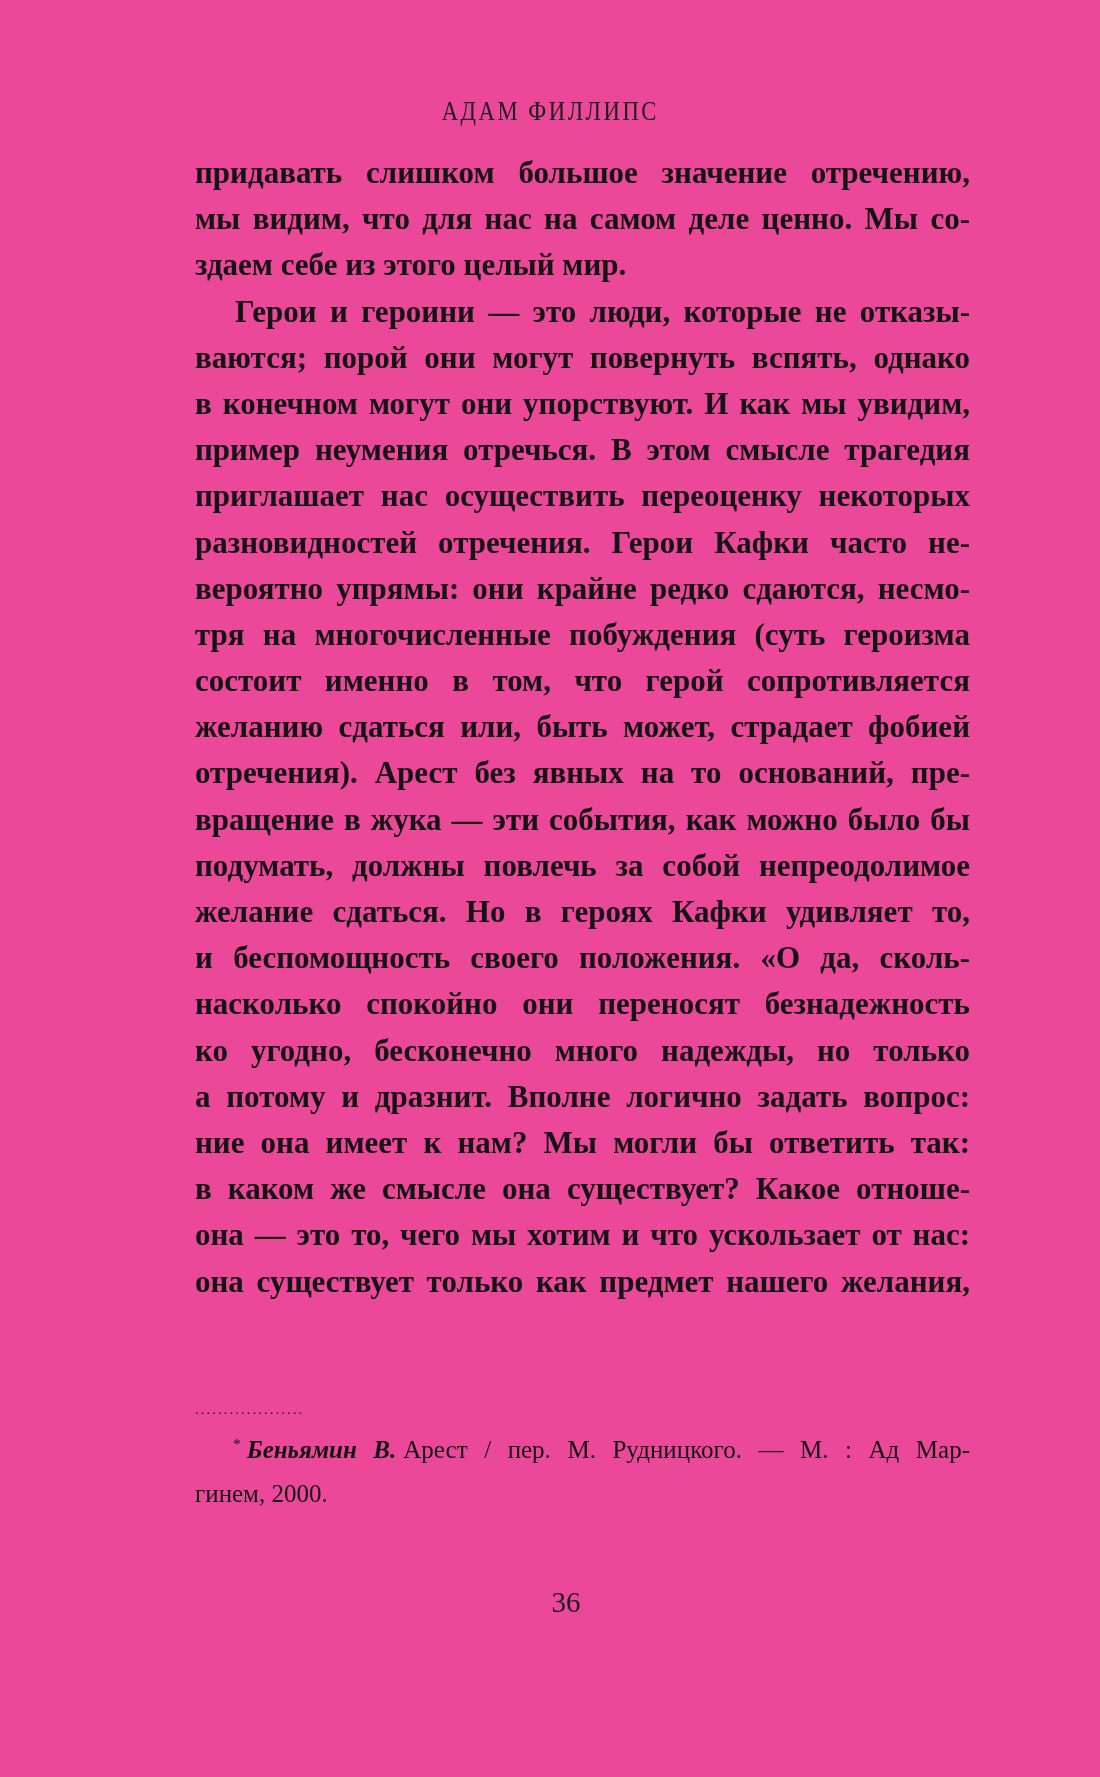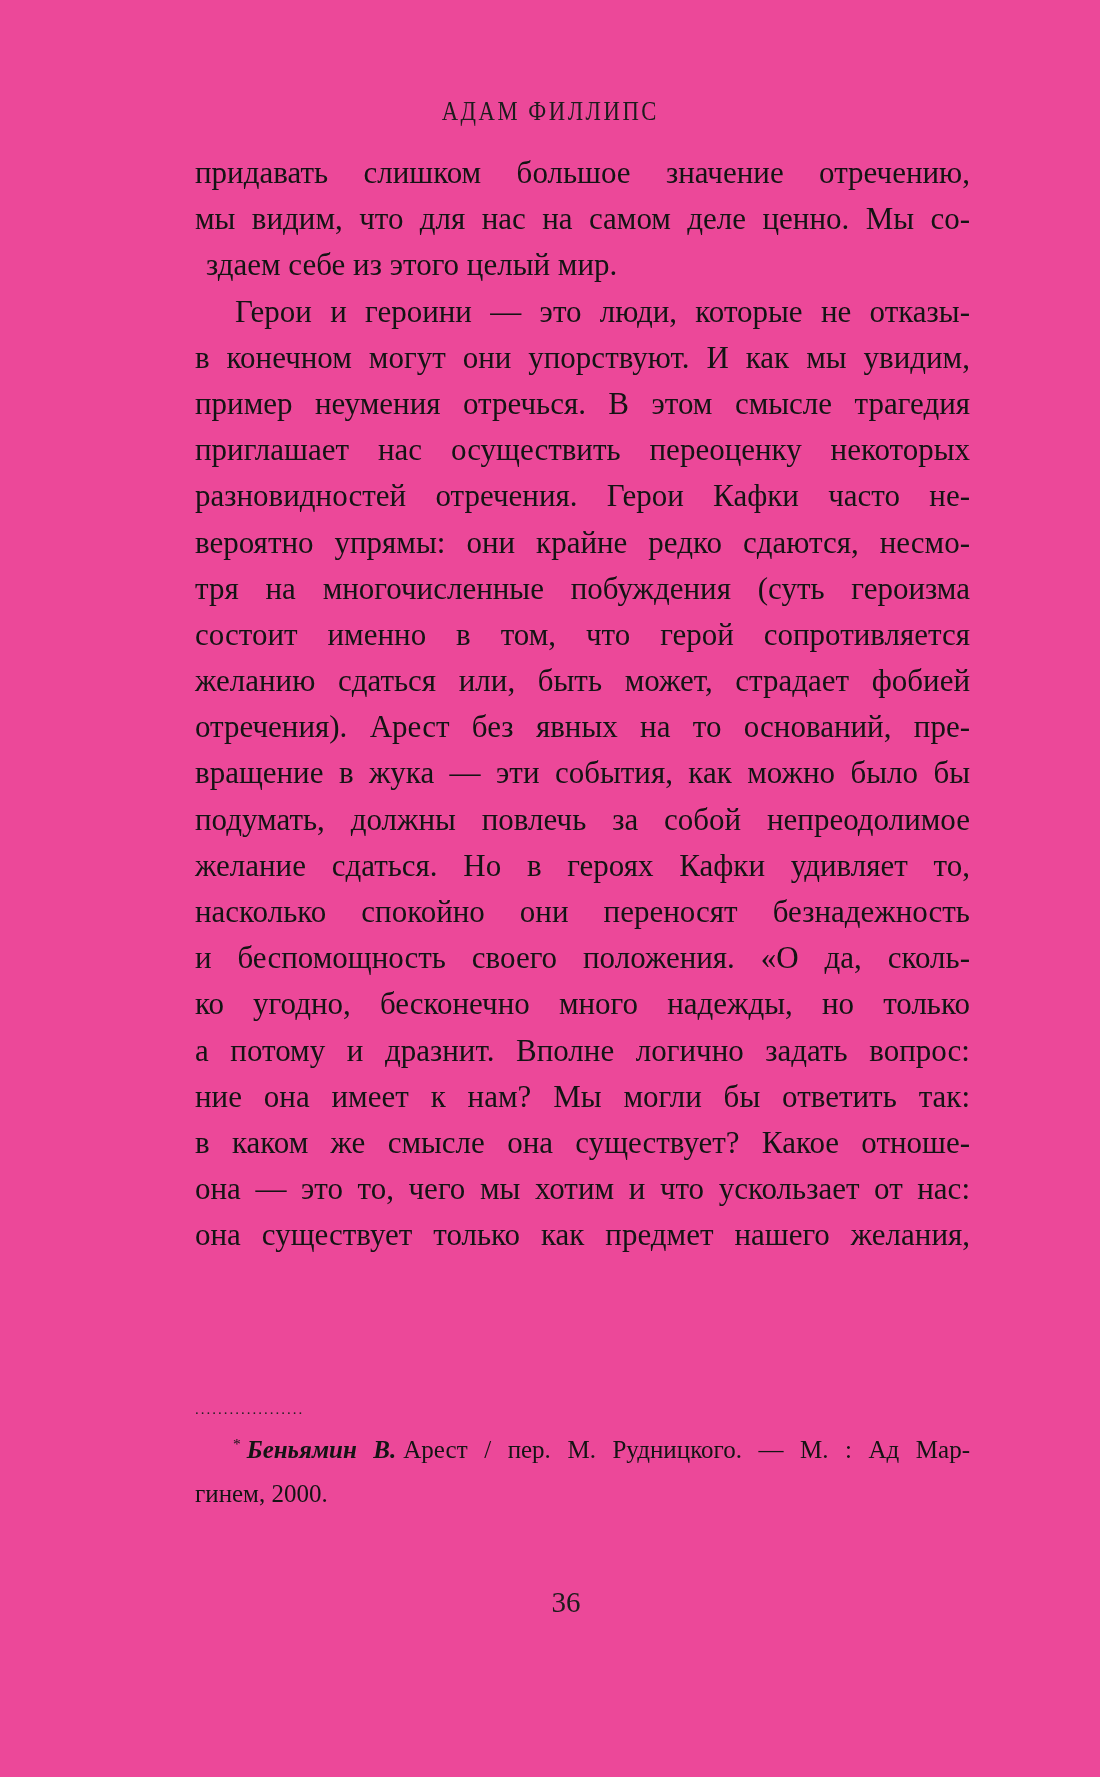--- a/index.html
+++ b/index.html
@@ -38,24 +38,24 @@
     left: 195px;
     width: 775px;
     font-size: 31px;
   }
   .line {
     height: 46.2px;
     line-height: 46.2px;
     white-space: nowrap;
     text-align: justify;
     text-align-last: justify;
+    font-weight: bold;
   }
   .line.no-just {
     text-align-last: left;
-    margin-left: 11px;
   }
   .line.indent {
     padding-left: 40px;
   }
   sup.fnref {
     font-size: 0.62em;
     vertical-align: super;
     line-height: 0;
   }
   .footnote {
@@ -104,34 +104,35 @@
 
   <div class="running-head">
     <span class="rh-inner">АДАМ ФИЛЛИПС</span>
   </div>
 
   <div class="body-text">
       <div class="line">придавать слишком большое значение отречению,</div>
       <div class="line">мы видим, что для нас на самом деле ценно. Мы со-</div>
       <div class="line no-just">здаем себе из этого целый мир.</div>
       <div class="line indent">Герои и героини — это люди, которые не отказы-</div>
+      <div class="line">ваются; порой они могут повернуть вспять, однако</div>
       <div class="line">в конечном могут они упорствуют. И как мы увидим,</div>
       <div class="line">пример неумения отречься. В этом смысле трагедия</div>
       <div class="line">приглашает нас осуществить переоценку некоторых</div>
       <div class="line">разновидностей отречения. Герои Кафки часто не-</div>
       <div class="line">вероятно упрямы: они крайне редко сдаются, несмо-</div>
       <div class="line">тря на многочисленные побуждения (суть героизма</div>
       <div class="line">состоит именно в том, что герой сопротивляется</div>
       <div class="line">желанию сдаться или, быть может, страдает фобией</div>
       <div class="line">отречения). Арест без явных на то оснований, пре-</div>
       <div class="line">вращение в жука — эти события, как можно было бы</div>
       <div class="line">подумать, должны повлечь за собой непреодолимое</div>
       <div class="line">желание сдаться. Но в героях Кафки удивляет то,</div>
+      <div class="line">и беспомощность своего положения. «О да, сколь-</div>
       <div class="line">насколько спокойно они переносят безнадежность</div>
-      <div class="line">и беспомощность своего положения. «О да, сколь-</div>
       <div class="line">ко угодно, бесконечно много надежды, но только</div>
       <div class="line">а потому и дразнит. Вполне логично задать вопрос:</div>
       <div class="line">ние она имеет к нам? Мы могли бы ответить так:</div>
       <div class="line">в каком же смысле она существует? Какое отноше-</div>
       <div class="line">она — это то, чего мы хотим и что ускользает от нас:</div>
       <div class="line">она существует только как предмет нашего желания,</div>
     </div>
 
   <div class="footnote">
     <div class="footnote-separator">...................</div>

